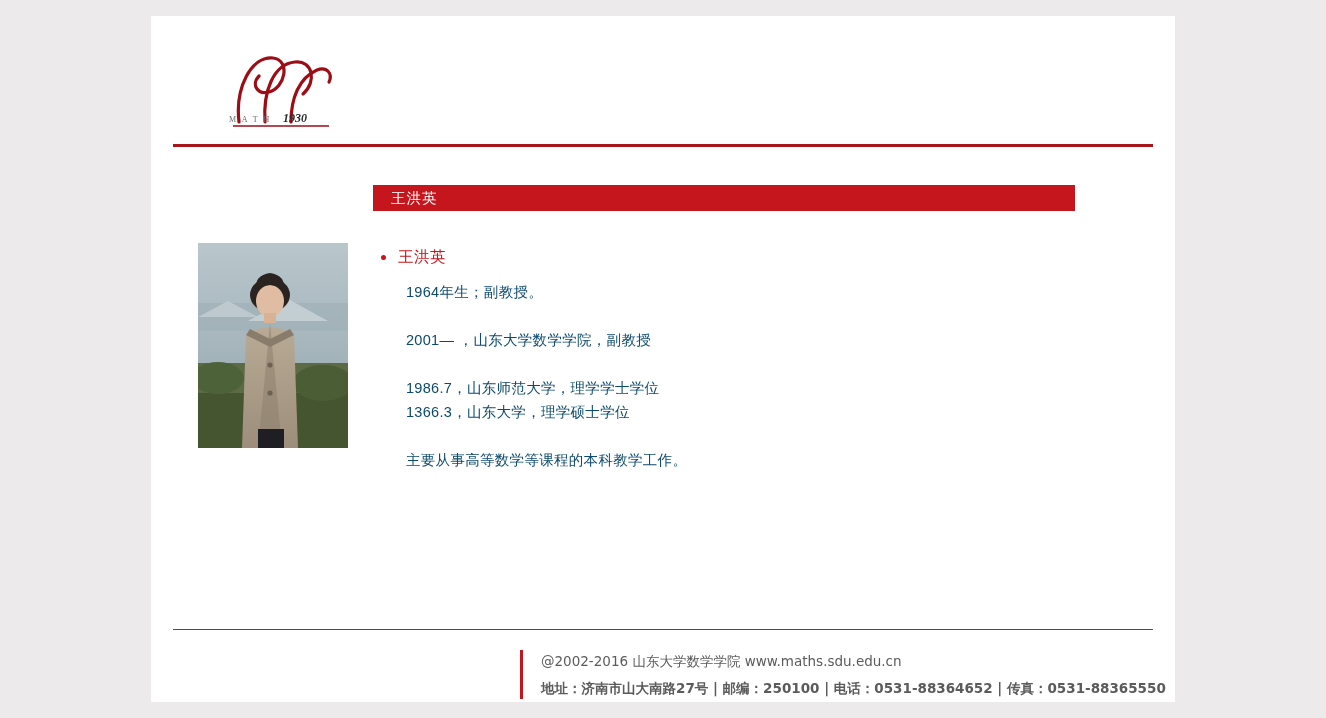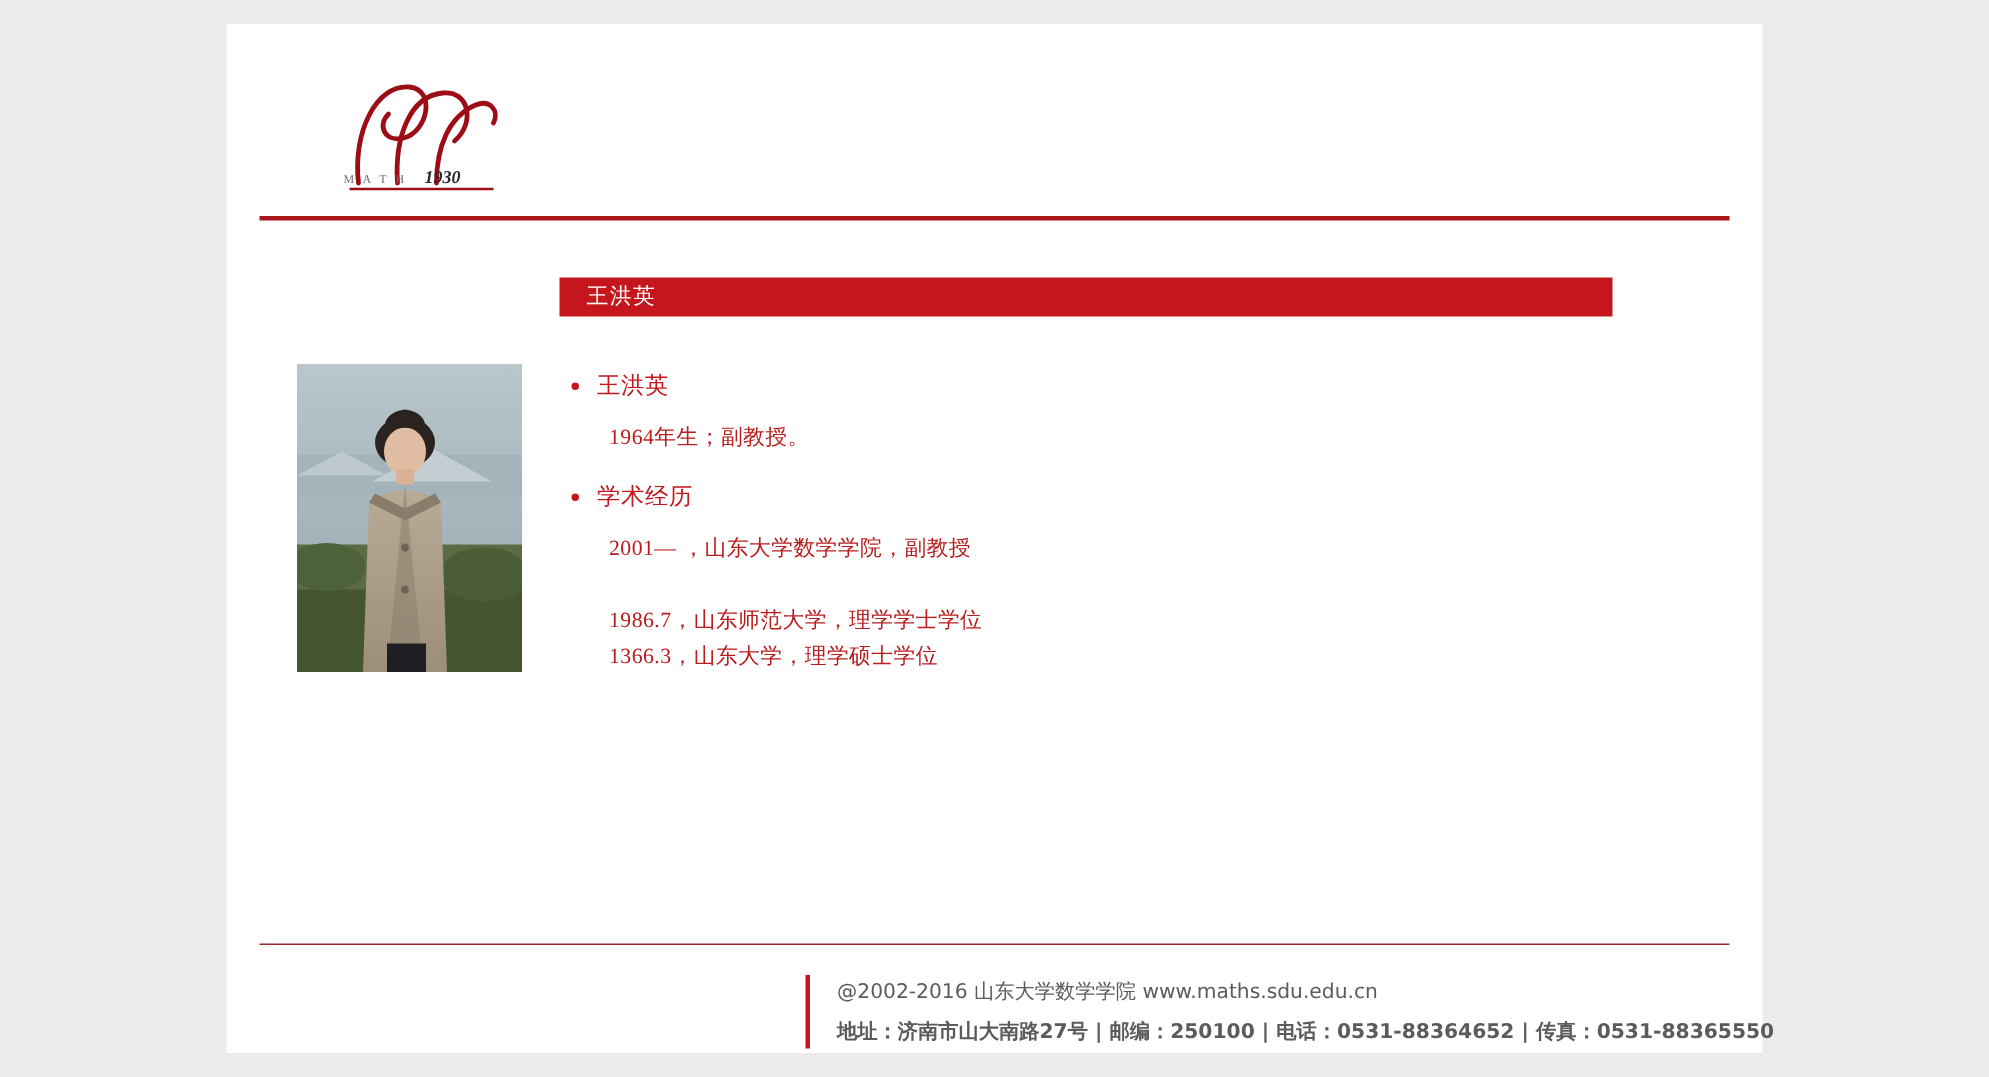--- a/index.html
+++ b/index.html
@@ -127,39 +127,39 @@
     top: 11px;
     width: 5px;
     height: 5px;
     background: #c4161c;
     border-radius: 50%;
   }
   .sec-body {
     padding-left: 30px;
     padding-top: 10px;
     padding-bottom: 8px;
-    color: #b91c1c;
-    font-family: Liberation Serif, serif;
+    color: #0c4a6e;
+    font-family: Liberation Sans, sans-serif;
     font-size: 14.5px;
     line-height: 24px;
     letter-spacing: 0.3px;
   }
   .sec-body .line { display: block; }
   
   .footer-rule {
     position: absolute;
     left: 22px;
     top: 613px;
     width: 980px;
     height: 1px;
     background: #9a2b31;
   }
   .footer {
     position: absolute;
-    left: 386px;
+    left: 369px;
     top: 634px;
     padding-left: 18px;
     border-left: 3px solid #c4161c;
     color: #5b5b5b;
     font-family: "DejaVu Sans", "Liberation Sans", sans-serif;
     font-size: 13.5px;
     line-height: 22px;
   }
   .footer div { white-space: nowrap; }
   .footer .l2 { margin-top: 5px; font-weight: bold; }
@@ -224,34 +224,36 @@
   <div class="content">
 
     <div class="sec">
       <div class="sec-head">王洪英</div>
       <div class="sec-body">
         <span class="line">1964年生；副教授。</span>
       </div>
     </div>
 
     <div class="sec">
-      <div class="sec-head">学术经历</div>
       <div class="sec-body">
         <span class="line">2001— ，山东大学数学学院，副教授</span>
       </div>
     </div>
 
     <div class="sec">
       <div class="sec-body">
         <span class="line">1986.7，山东师范大学，理学学士学位</span>
         <span class="line">1366.3，山东大学，理学硕士学位</span>
       </div>
     </div>
 
     <div class="sec">
+      <div class="sec-body">
+        <span class="line">主要从事高等数学等课程的本科教学工作。</span>
+      </div>
     </div>
 
   </div>
 
   <div class="footer-rule"></div>
   <div class="footer">
     <div class="l1">@2002-2016 山东大学数学学院 www.maths.sdu.edu.cn</div>
     <div class="l2">地址：济南市山大南路27号 | 邮编：250100 | 电话：0531-88364652 | 传真：0531-88365550</div>
   </div>
 

